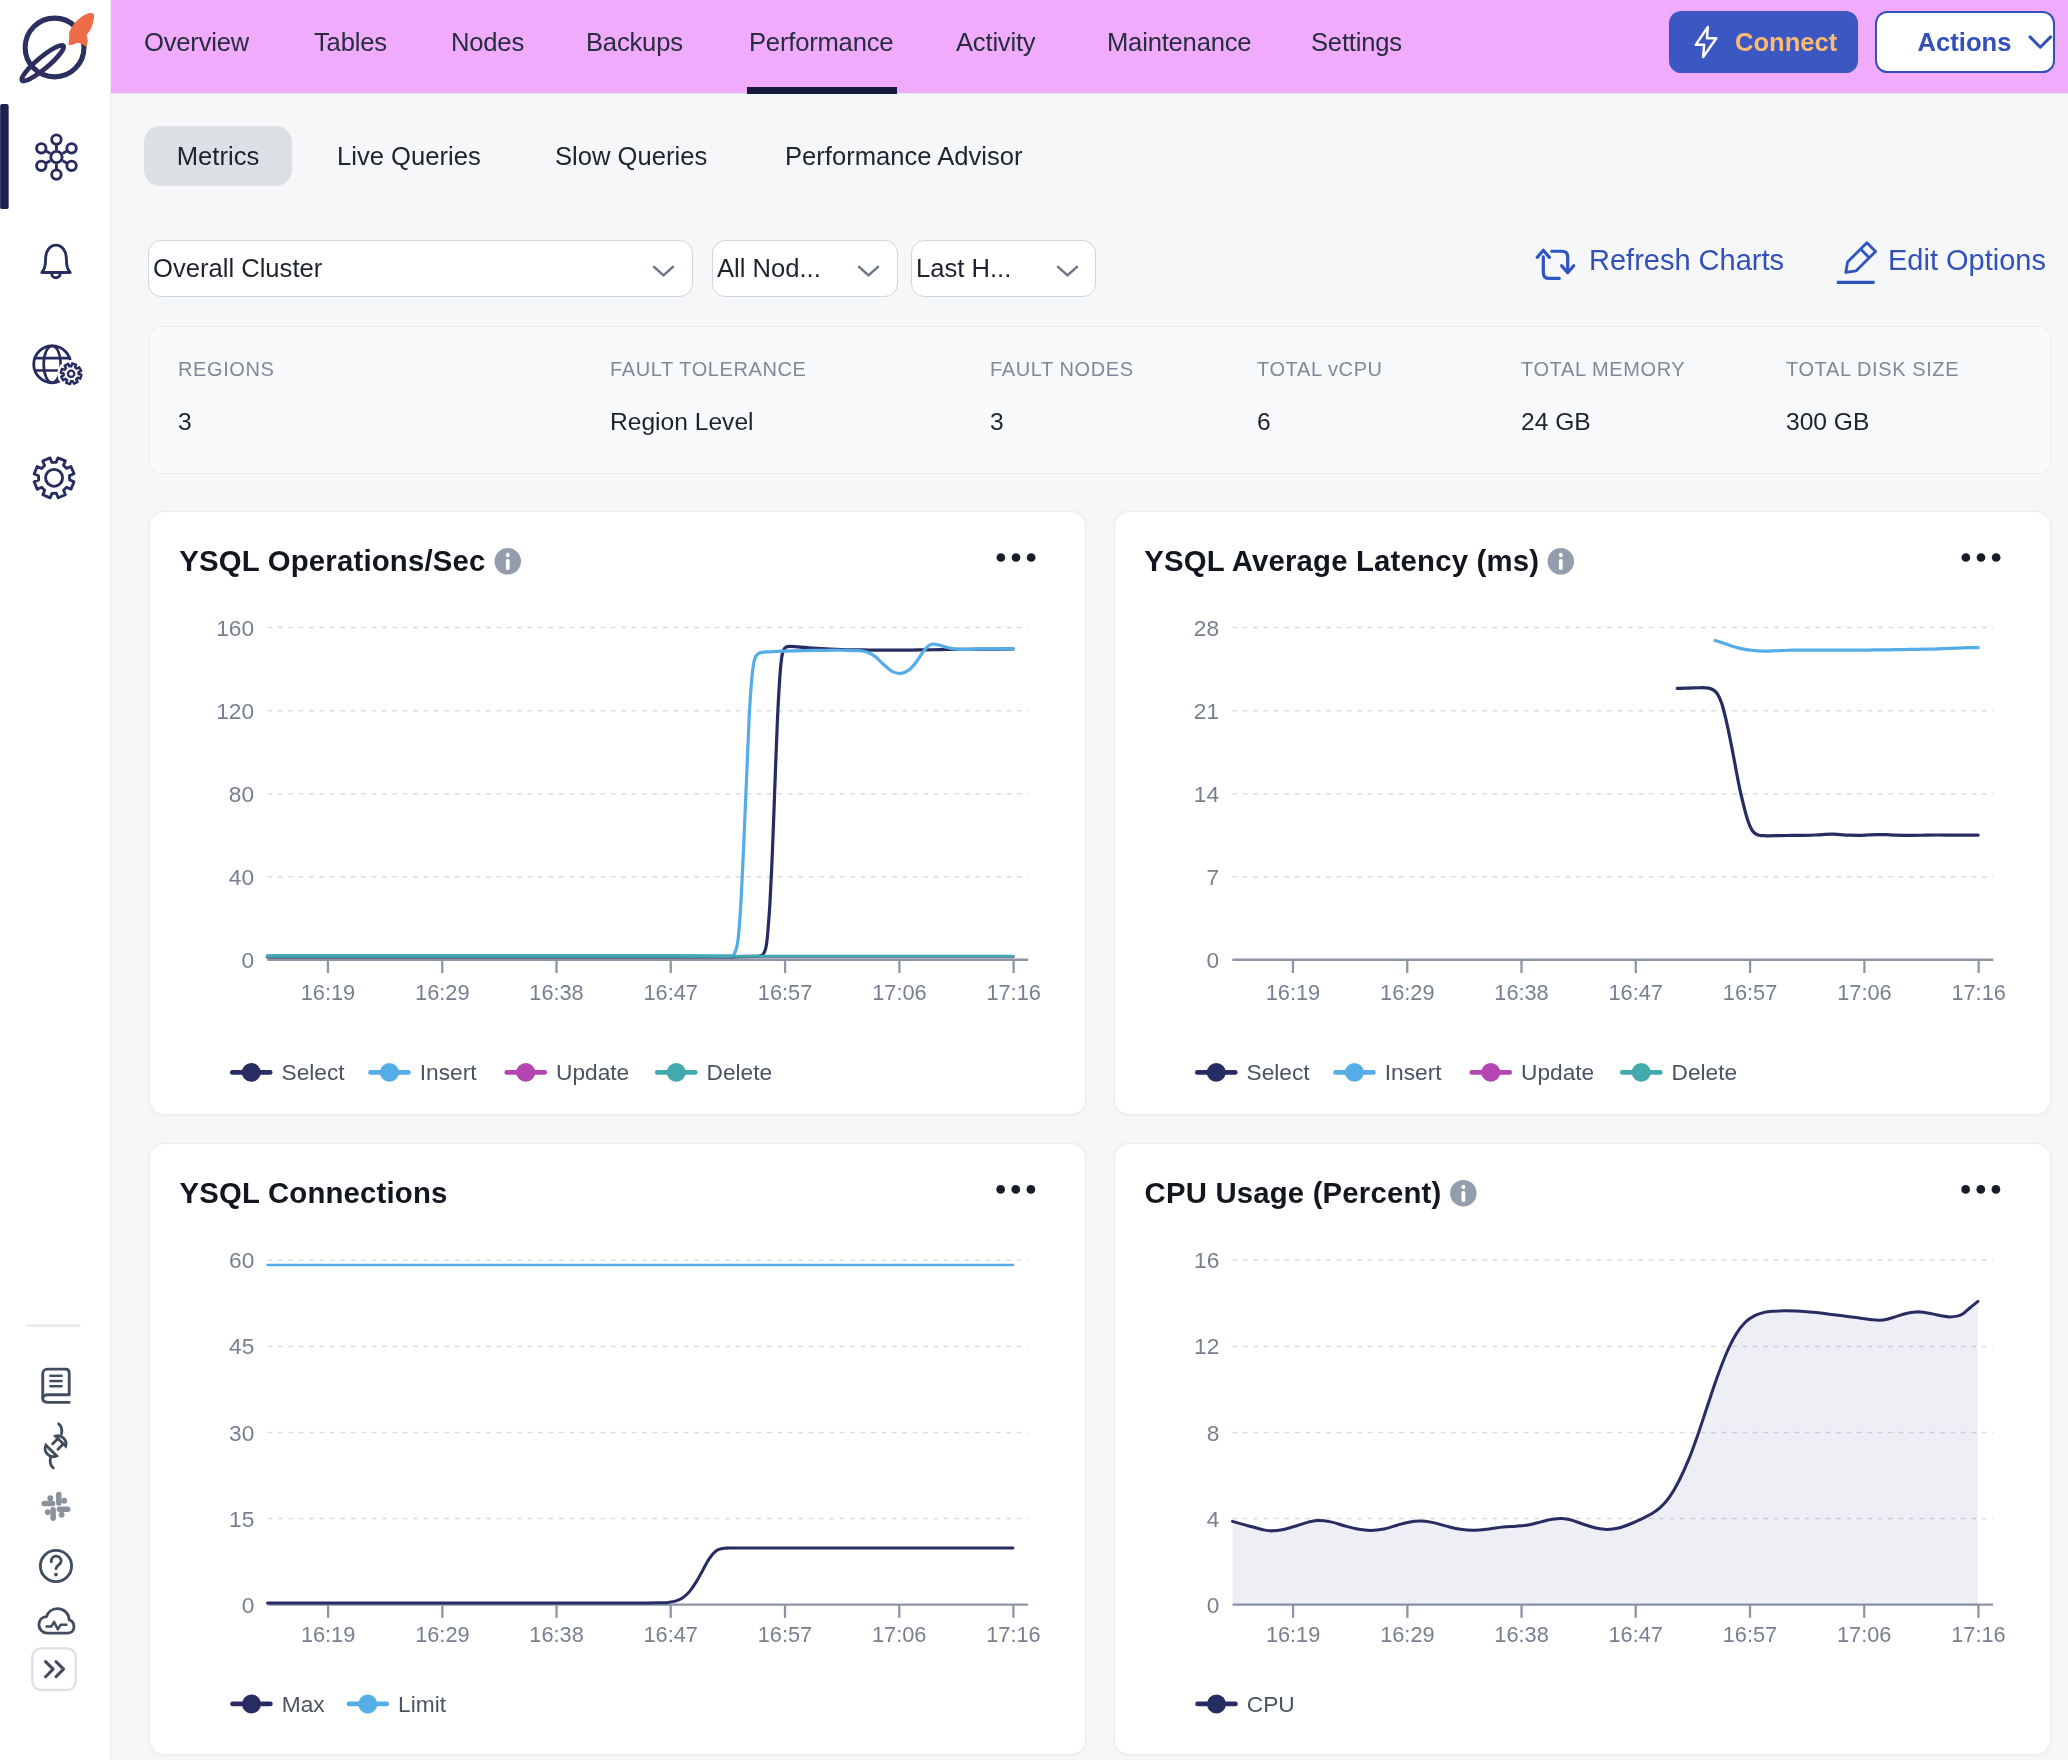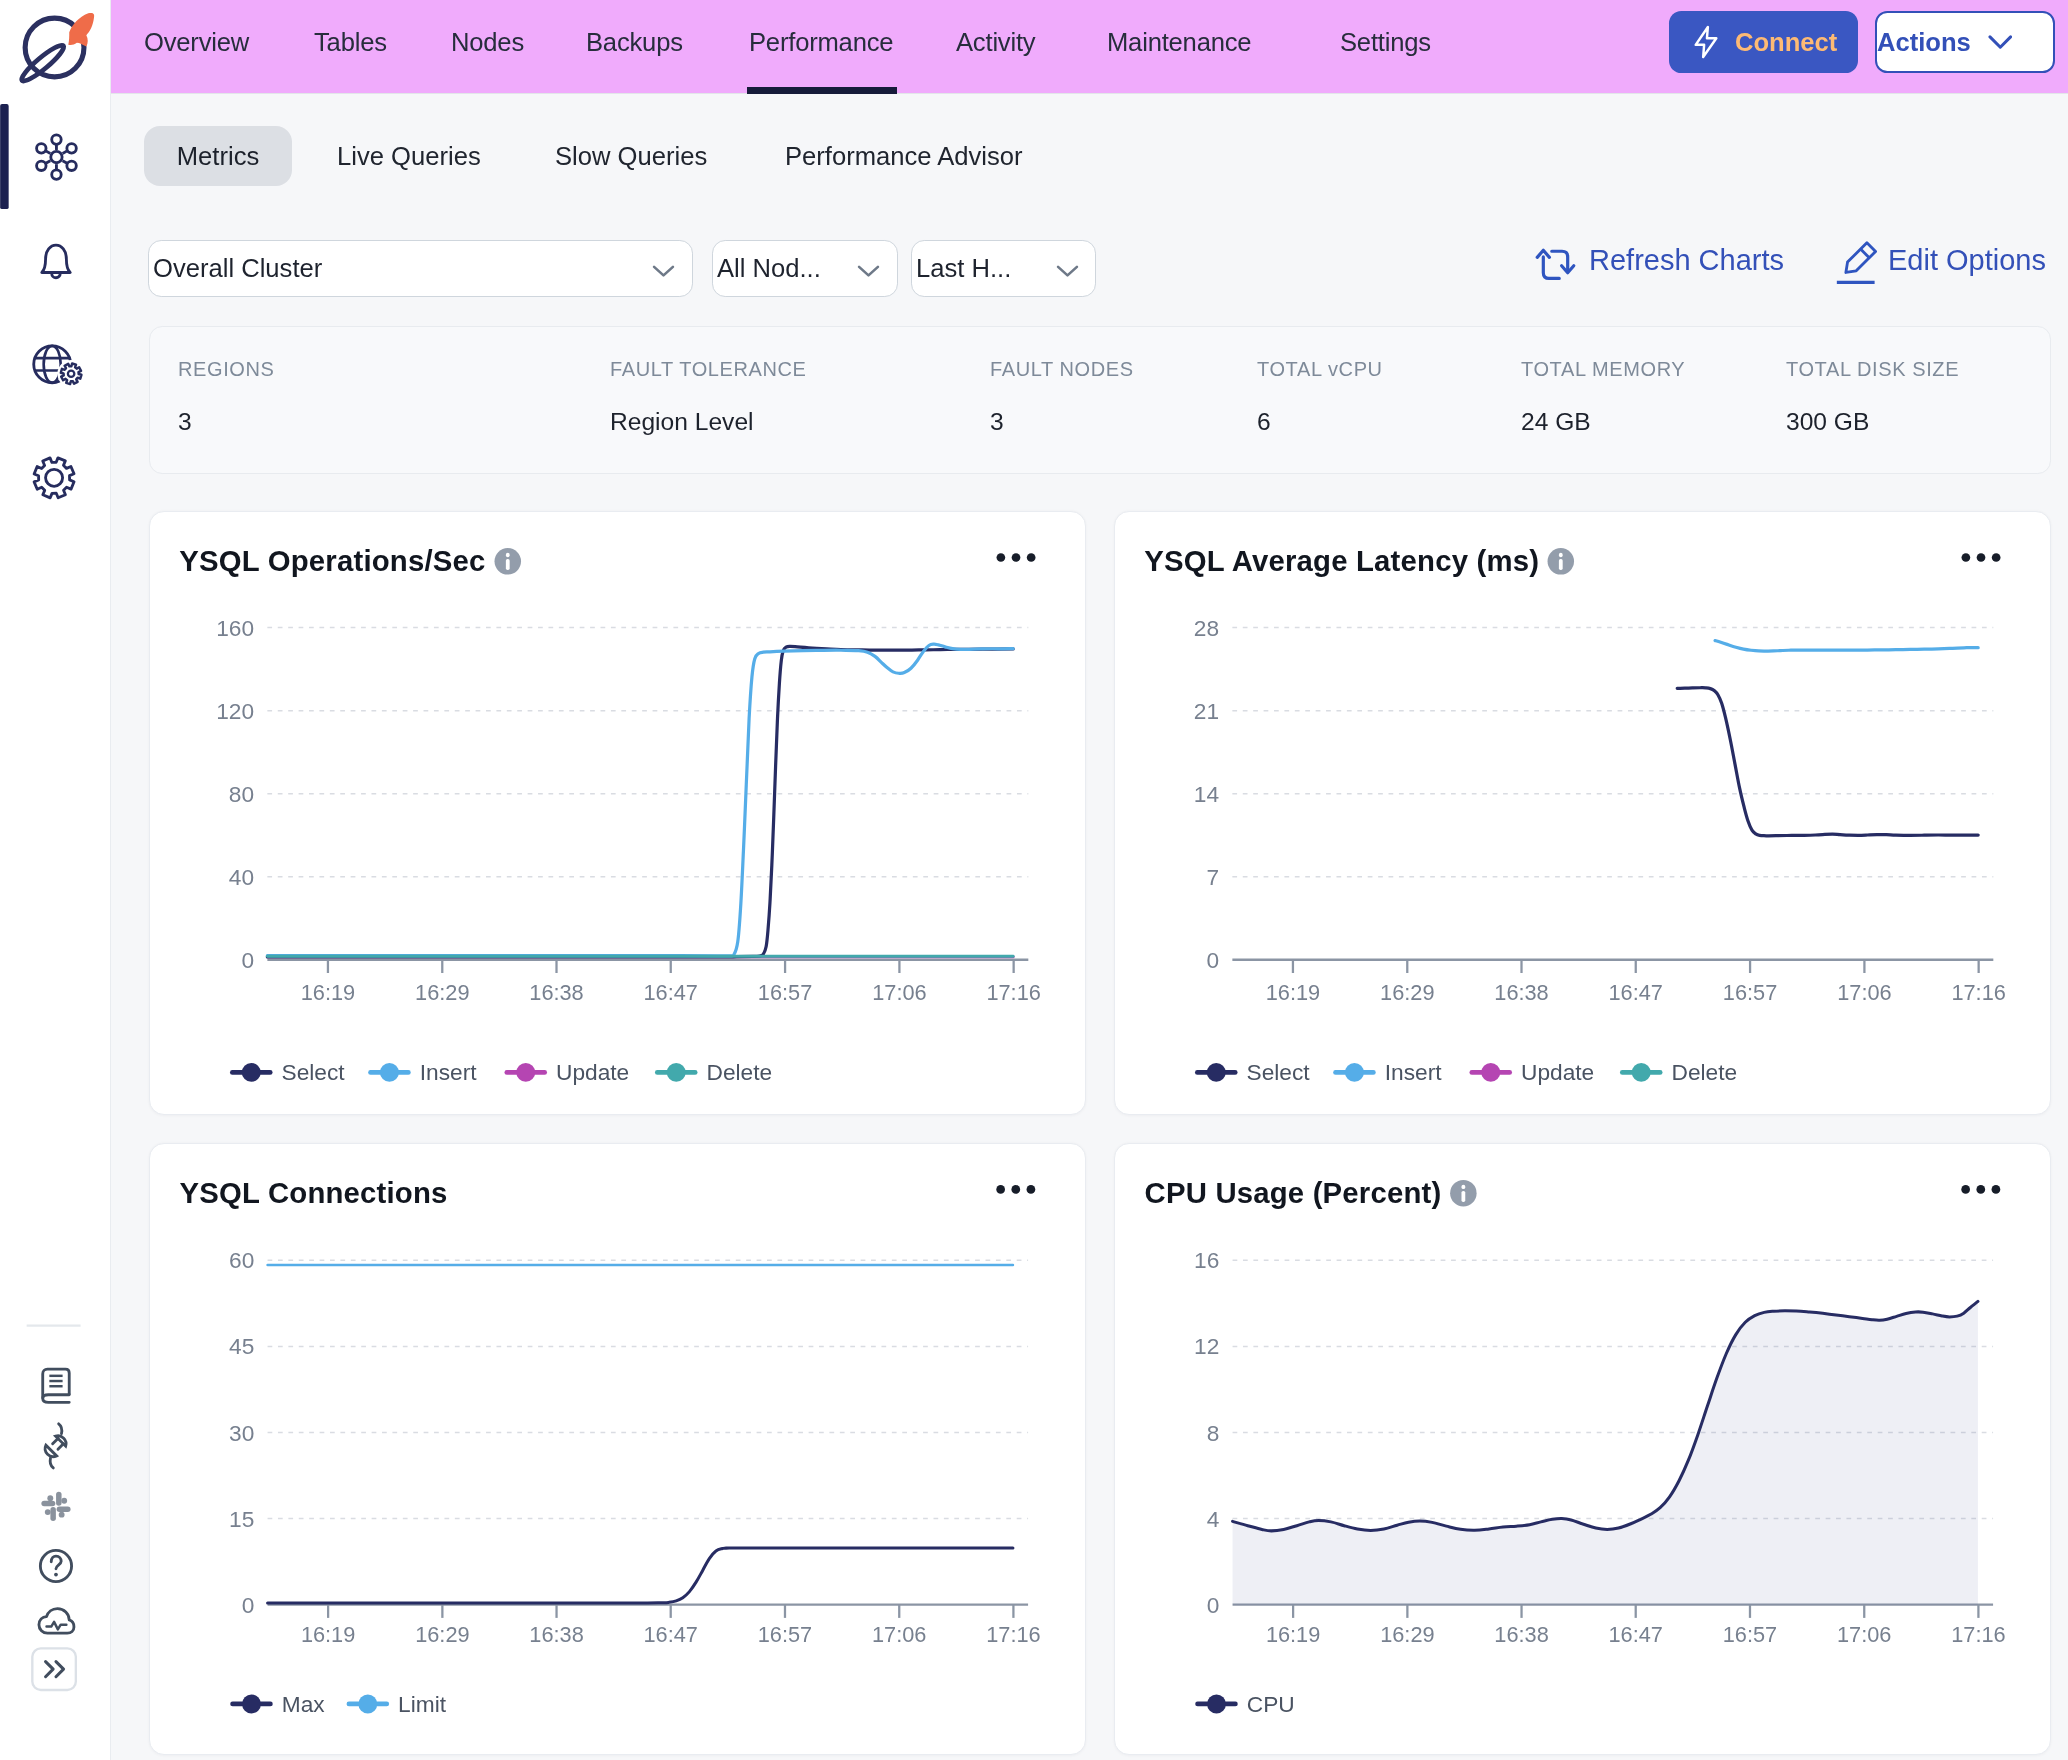--- a/index.html
+++ b/index.html
@@ -1,21 +1,21 @@
 <!DOCTYPE html>
 <html style="font-size:15px"><head><meta charset="utf-8">
 <style>
 * { margin:0; padding:0; box-sizing:border-box; }
 html,body { width:2069px; height:1760px; overflow:hidden; font-family:"Liberation Sans", sans-serif; background:#f6f7f9; }
 #sidebar { position:absolute; left:0; top:0; width:111px; height:1760px; background:#fff; border-right:1.9px solid #e9ecf0; }
 #topnav { position:absolute; left:111px; top:0; width:1958px; height:94px; background:#f0abfc; border-bottom:1.9px solid #e3e6ea; }
 .nav { position:absolute; top:28px; font-size:25.6px; color:#272d3c; letter-spacing:-0.2px; }
 #perfline { position:absolute; left:747px; top:87px; width:150px; height:6.6px; background:#161b3a; }
 #connect { position:absolute; left:1669px; top:11.4px; width:189px; height:62px; background:#3a57c2; border-radius:12.3px; color:#fdba74; font-size:25.6px; font-weight:bold; display:flex; align-items:center; justify-content:center; }
-#actions { position:absolute; left:1875px; top:11.4px; width:180px; height:62px; background:#fff; border:2.4px solid #3350b8; border-radius:12.3px; color:#3350b8; font-size:25.6px; font-weight:bold; display:flex; align-items:center; justify-content:flex-start; }
+#actions { position:absolute; left:1875px; top:11.4px; width:180px; height:62px; background:#fff; border:2.4px solid #3350b8; border-radius:12.3px; color:#3350b8; font-size:25.6px; font-weight:bold; display:flex; align-items:center; justify-content:flex-end; }
 #tabs { position:absolute; left:111px; top:94px; width:1958px; height:114px; }
 .pill { position:absolute; left:33px; top:32px; width:148px; height:60px; background:#dcdfe4; border-radius:16px; display:flex; align-items:center; justify-content:center; font-size:25.6px; color:#1c212b; }
 .tab { position:absolute; top:32px; height:60px; display:flex; align-items:center; font-size:25.6px; color:#20252f; }
 .select { position:absolute; top:240px; height:57px; background:#fff; border:1.9px solid #cfd6dd; border-radius:13.2px; font-size:25.6px; color:#1e232e; display:flex; align-items:center; padding-left:4px; }
 .link { position:absolute; top:244px; font-size:29px; font-weight:normal; color:#3350b8; }
 #panel { position:absolute; left:149px; top:326px; width:1902px; height:148px; background:#f8f9fb; border:1.9px solid #e8ebef; border-radius:13.2px;padding-left:12px; }
 .plabel { position:absolute; top:31px; font-size:20px; white-space:nowrap; color:#7e8a99; letter-spacing:0.6px; }
 .pval { position:absolute; top:81px; font-size:24.6px; white-space:nowrap; color:#1d222c; }
 .card { position:absolute; background:#fff; border:1.9px solid #e9ecf1; border-radius:15px; box-shadow:0 0.9px 2.8px rgba(20,30,60,0.04); }
 </style></head>
@@ -89,21 +89,21 @@
       <path d="M 48 1756 l 8 8 l -8 8 M 59 1756 l 8 8 l -8 8" fill="none" stroke="#414d5e" stroke-width="3.2" stroke-linecap="round" stroke-linejoin="round"></path>
 </svg></div>
 <div id="topnav">
     <span class="nav" style="left:33px">Overview</span>
     <span class="nav" style="left:203px">Tables</span>
     <span class="nav" style="left:340px">Nodes</span>
     <span class="nav" style="left:475px">Backups</span>
     <span class="nav" style="left:638px">Performance</span>
     <span class="nav" style="left:845px">Activity</span>
     <span class="nav" style="left:996px">Maintenance</span>
-    <span class="nav" style="left:1229px">Settings</span>
+    <span class="nav" style="left:1200px">Settings</span>
   </div>
 <div id="perfline"></div>
 <div id="connect"><svg width="32" height="36" viewBox="0 0 34 38" style="margin-right:13.2px">
       <path d="M 19 3 L 6 22 L 15 22 L 14 35 L 28 15 L 18 15 Z" fill="none" stroke="#fff" stroke-width="2.6" stroke-linejoin="round"></path>
     </svg>Connect</div>
 <div id="actions">Actions<svg width="24.6" height="15" viewBox="0 0 26 16" style="margin-left:17px">
       <path d="M 2 2 L 13 13 L 24 2" fill="none" stroke="#3350b8" stroke-width="3.2" stroke-linecap="round" stroke-linejoin="round"></path>
     </svg></div>
 <div id="tabs">
   <div class="pill">Metrics</div>

